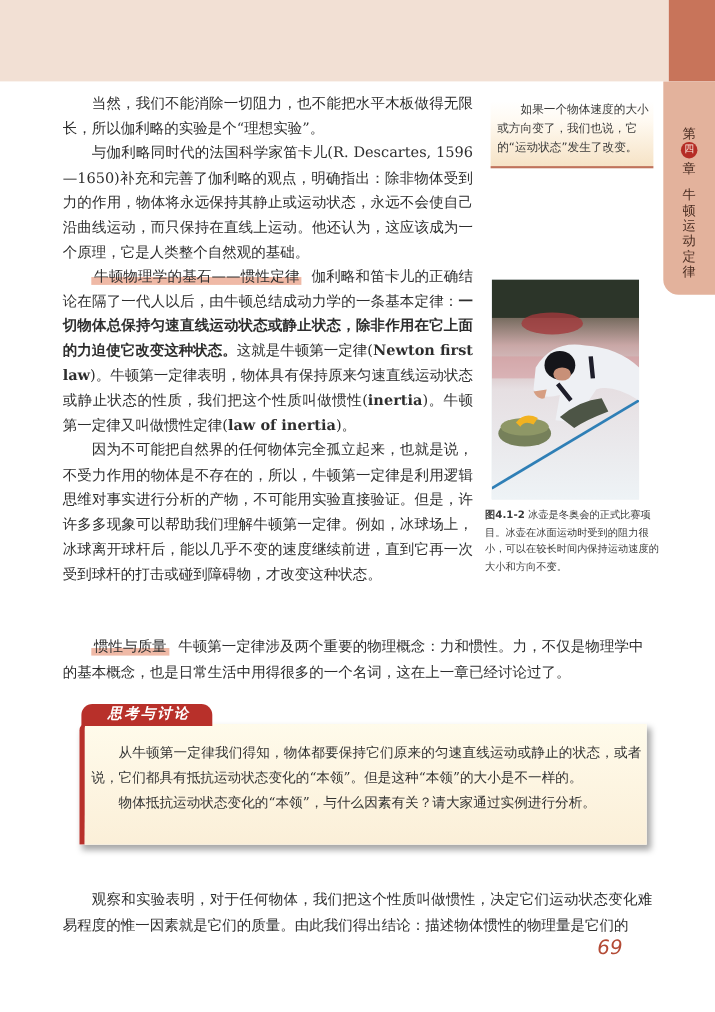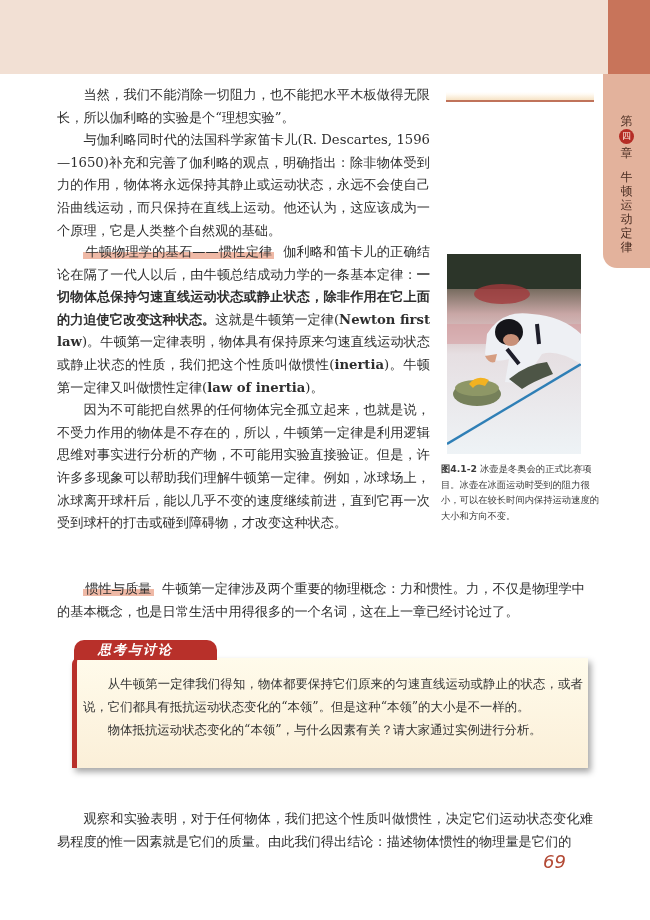--- a/index.html
+++ b/index.html
@@ -20,21 +20,21 @@
     .sans { font-family: "DejaVu Sans", sans-serif; }
 
     .note { position: absolute; left: 446px; top: 92px; width: 148px; font-family: "DejaVu Sans", sans-serif; font-size: 10.6px; line-height: 17px; color: #3a3a3a; padding: 0 4px 8px 6px; background: linear-gradient(to bottom, #ffffff 0%, #fffaf2 30%, #f6e3c6 100%); border-bottom: 2px solid #c0735a; }
     .note p { text-indent: 2em; }
 
     .photo { position: absolute; left: 447px; top: 254px; width: 134px; height: 200px; overflow: hidden; background: #dfe6ea; }
     .caption { position: absolute; left: 441px; top: 461px; width: 164px; font-family: "DejaVu Sans", sans-serif; font-size: 9.3px; line-height: 15.6px; color: #3a3a3a; }
     .caption .fig-no { font-weight: bold; }
 
     .discuss { position: absolute; left: 72px; top: 658px; width: 516px; height: 110px; background: linear-gradient(to bottom, #fffbeb, #fbefd8); box-shadow: 3px 4px 6px rgba(0,0,0,0.35); border-left: 5px solid #b8302a; border-top-left-radius: 6px; }
-    .discuss-tab { position: absolute; left: 74px; top: 640px; width: 143px; height: 20px; background: #b8302a; border-top-left-radius: 10px; border-top-right-radius: 10px; font-family: "DejaVu Sans", sans-serif; font-size: 13px; font-weight: bold; font-style: italic; color: #ffffff; padding-left: 24px; line-height: 20px; letter-spacing: 2px; }
+    .discuss-tab { position: absolute; left: 74px; top: 640px; width: 119px; height: 20px; background: #b8302a; border-top-left-radius: 10px; border-top-right-radius: 10px; font-family: "DejaVu Sans", sans-serif; font-size: 13px; font-weight: bold; font-style: italic; color: #ffffff; padding-left: 24px; line-height: 20px; letter-spacing: 2px; }
     .discuss-body { position: absolute; left: 6px; top: 14px; width: 500px; font-family: "DejaVu Serif", serif; font-size: 12.4px; line-height: 23px; color: #333; text-align: justify; }
     .discuss-body p { text-indent: 2em; }
 
     .page-num { position: absolute; left: 543px; top: 851px; font-family: "DejaVu Sans", sans-serif; font-style: italic; font-size: 18px; color: #b34a35; }
   </style>
 </head>
 <body>
 
 <div class="top-band"></div>
 <div class="tab-top"></div>
@@ -52,20 +52,21 @@
     <span>律</span>
   </div>
 </div>
 
 <div class="body-text" style="left:57px; top:84px; width:373px;">
   <p>当然，我们不能消除一切阻力，也不能把水平木板做得无限长，所以伽利略的实验是个“理想实验”。</p>
   <p>与伽利略同时代的法国科学家笛卡儿(R. Descartes, 1596—1650)补充和完善了伽利略的观点，明确指出：除非物体受到力的作用，物体将永远保持其静止或运动状态，永远不会使自己沿曲线运动，而只保持在直线上运动。他还认为，这应该成为一个原理，它是人类整个自然观的基础。</p>
 </div>
 
 <div class="note">
+  <p>如果一个物体速度的大小或方向变了，我们也说，它的“运动状态”发生了改变。</p>
 </div>
 
 <div class="body-text" style="left:57px; top:241px; width:373px;">
   <p><span class="hl">牛顿物理学的基石——惯性定律</span>&nbsp;&nbsp;<span>伽利略和笛卡儿的正确结论在隔了一代人以后，由牛顿总结成动力学的一条基本定律：</span><span class="bold sans">一切物体总保持匀速直线运动状态或静止状态，除非作用在它上面的力迫使它改变这种状态。</span><span>这就是牛顿第一定律(</span><span class="bold">Newton first law</span><span>)。牛顿第一定律表明，物体具有保持原来匀速直线运动状态或静止状态的性质，我们把这个性质叫做惯性(</span><span class="bold">inertia</span><span>)。牛顿第一定律又叫做惯性定律(</span><span class="bold">law of inertia</span><span>)。</span></p>
   <p>因为不可能把自然界的任何物体完全孤立起来，也就是说，不受力作用的物体是不存在的，所以，牛顿第一定律是利用逻辑思维对事实进行分析的产物，不可能用实验直接验证。但是，许许多多现象可以帮助我们理解牛顿第一定律。例如，冰球场上，冰球离开球杆后，能以几乎不变的速度继续前进，直到它再一次受到球杆的打击或碰到障碍物，才改变这种状态。</p>
 </div>
 
 <div class="photo" title="curling player sliding a stone on ice">
   <svg width="134" height="200" viewBox="0 0 134 200">
     <defs>

